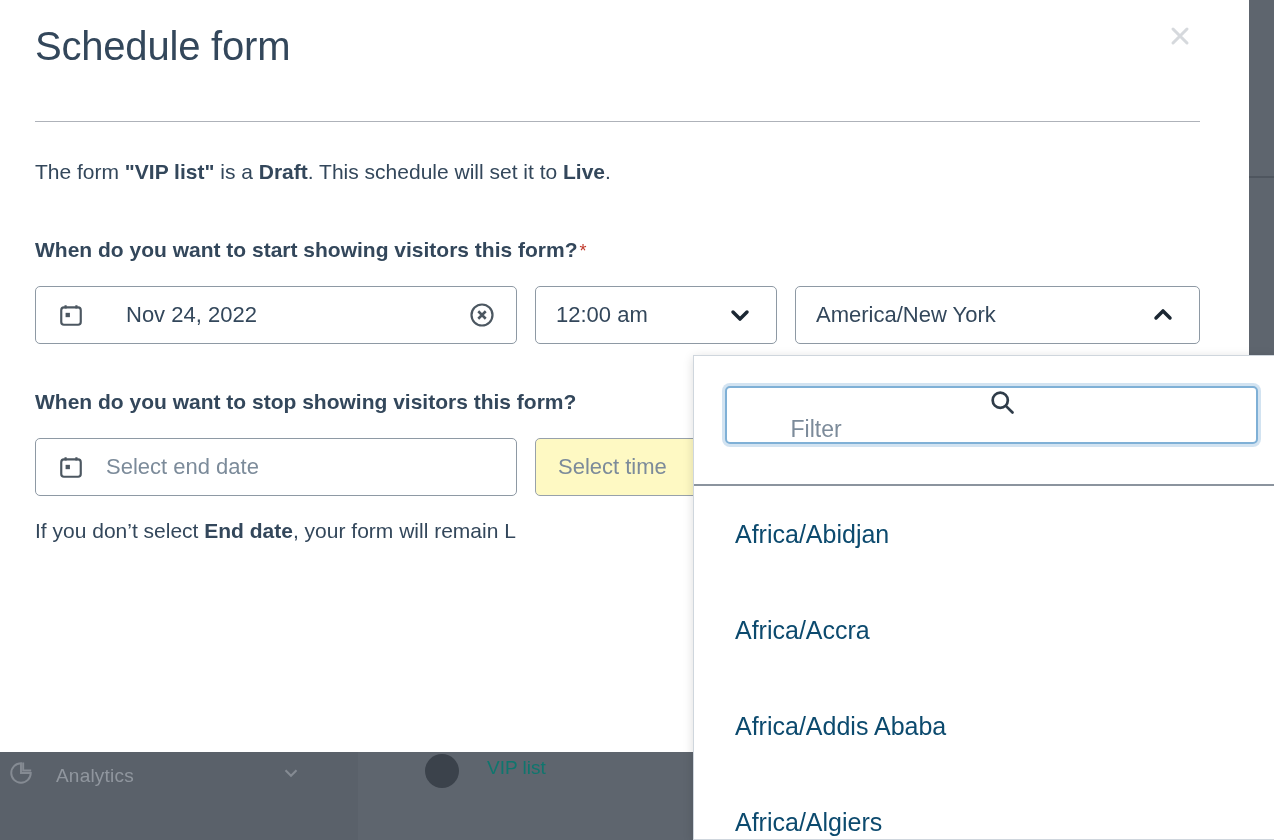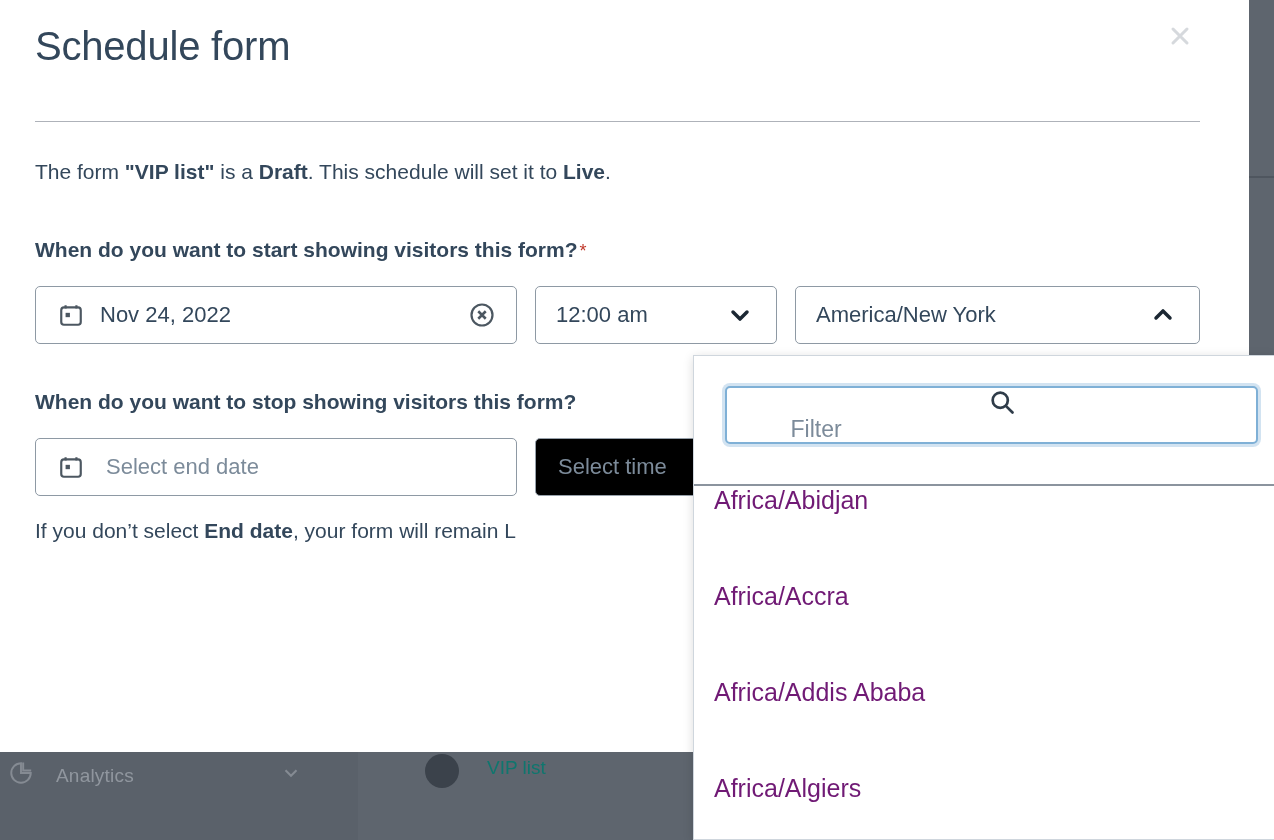--- a/index.html
+++ b/index.html
@@ -146,35 +146,35 @@
     height: 58px;
     border: 1px solid #8e99a4;
     border-radius: 5px;
     background: #ffffff;
     display: flex;
     align-items: center;
     font-size: 22px;
     color: #33475b;
   }
   .field.disabled {
-    background: #000000;
+    background: #fef9c3;
     border-color: #97a1ab;
   }
 
   #date-start { left: 35px; top: 286px; width: 482px; }
   #time-start { left: 535px; top: 286px; width: 242px; }
   #tz-start   { left: 795px; top: 286px; width: 405px; }
   #date-end   { left: 35px; top: 438px; width: 482px; }
   #time-end   { left: 535px; top: 438px; width: 242px; }
 
   .field .cal-icon { margin-left: 22px; display: flex; align-items: center; }
   .field .value { margin-left: 22px; }
   .field .placeholder { margin-left: 22px; color: #7c8b9a; }
   .field.disabled .placeholder { color: #7c8b9a; }
-  #date-start .value { margin-left: 16px; }
+  #date-start .value { margin-left: 42px; }
   #time-start .value, #tz-start .value { margin-left: 20px; }
 
   .field .clear-icon {
     position: absolute;
     right: 20px; top: 50%;
     transform: translateY(-50%);
     cursor: pointer;
     display: flex;
   }
   .field .chev-icon {
@@ -245,24 +245,24 @@
 
   #tz-option-list {
     position: absolute;
     left: 0; top: 130px;
     width: 581px;
     height: 355px;
   }
   .tz-option {
     height: 96px;
     display: flex;
-    align-items: flex-start;
-    padding-left: 20px;
+    align-items: center;
+    padding-left: 41px;
     font-size: 25px;
-    color: #701a75;
+    color: #0c4a6e;
     cursor: pointer;
   }
 </style>
 </head>
 <body>
 
 <div id="app-background">
 
   <div id="bg-right-strip"></div>
   <div id="bg-right-strip-seam"></div>

